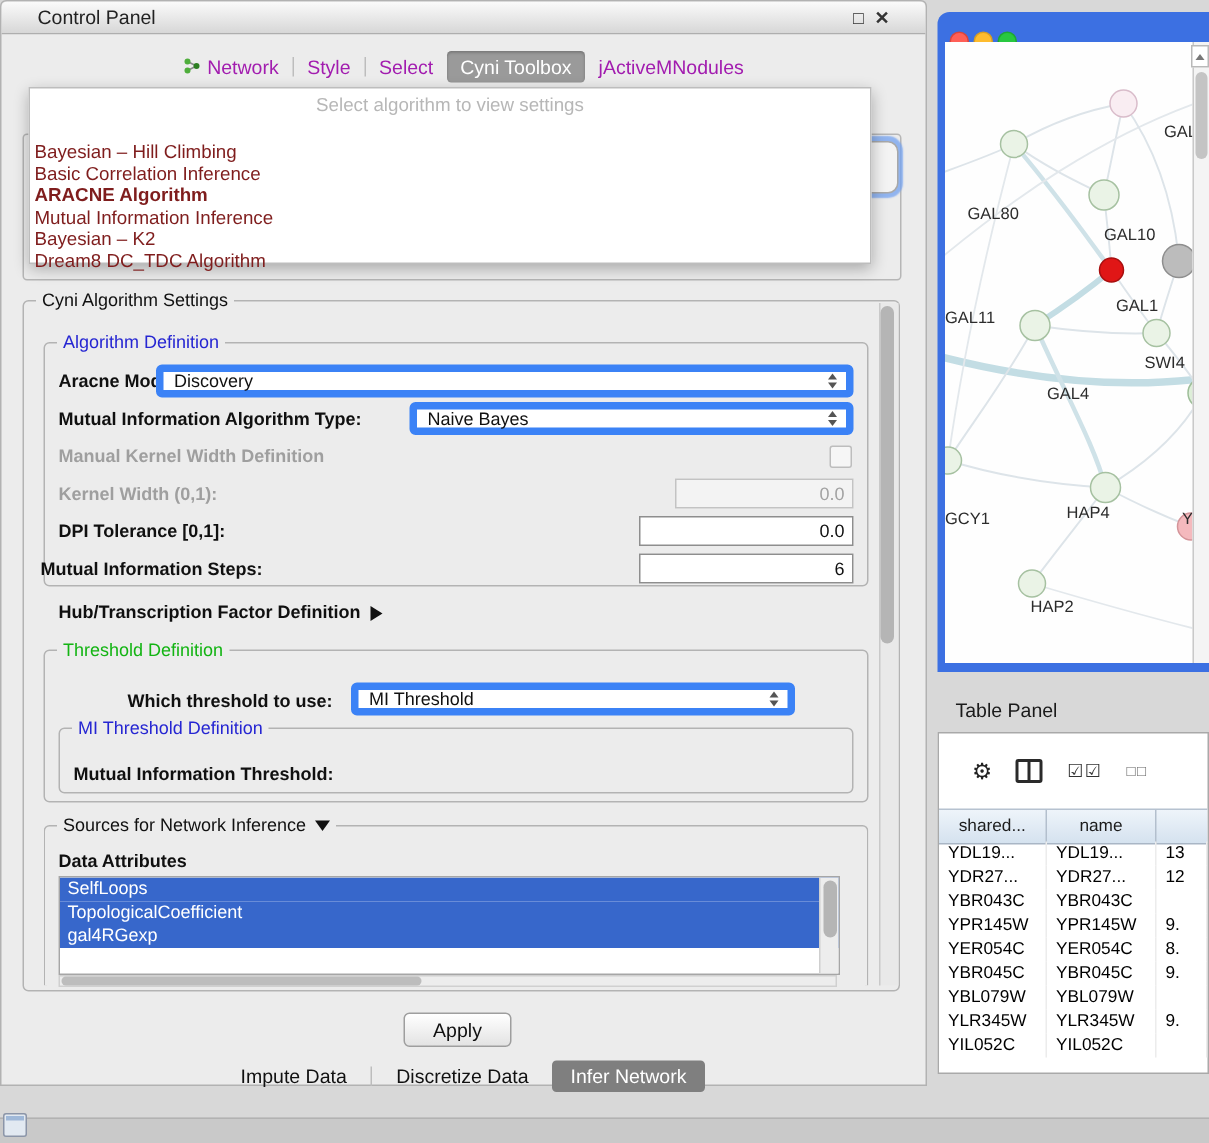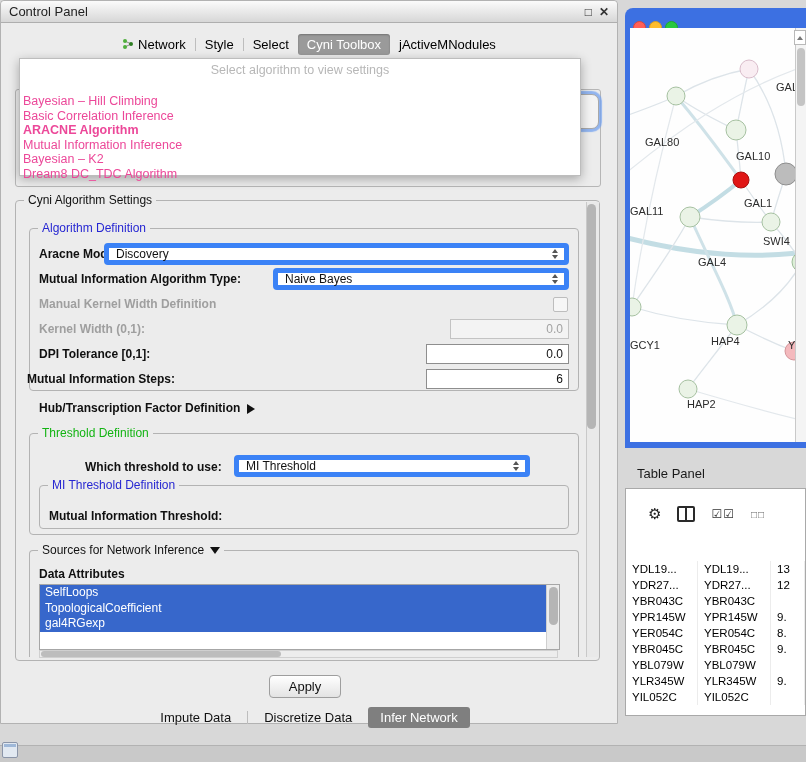--- a/index.html
+++ b/index.html
@@ -2,36 +2,36 @@
 <html><head>
 <meta charset="utf-8">
 <style>
   html,body{margin:0;padding:0}
   body{width:806px;height:762px;position:relative;overflow:hidden;background:#d8d8d8;
        font-family:"Liberation Sans",sans-serif;font-size:12px;color:#111;}
   .abs{position:absolute}
   
   #cpanel{left:0;top:8;width:616px;height:722px;background:#ececec;border:1px solid #b2b2b2;border-radius:4px 4px 0 0}
   #cp-titlebar{left:0;top:0;width:100%;height:22px;background:linear-gradient(#fbfbfb,#d7d7d7);
-               border-bottom:1px solid #aeaeae;display:flex;align-items:center;padding:0 8px;box-sizing:border-box;border-radius:4px 4px 0 0}
+               border-bottom:1px solid #aeaeae;display:flex;align-items:center;padding:0 24px;box-sizing:border-box;border-radius:4px 4px 0 0}
   #cp-title{font-size:13px;color:#222}
   .winbtns{margin-left:auto;display:flex;gap:7px;align-items:center}
   .winbtns span{font-size:12px;color:#333;cursor:default}
   .winbtns .x{font-weight:bold}
   
   #tabs{left:0;top:31px;width:100%;height:24px;display:flex;align-items:center;justify-content:center}
-  .tab{font-size:13px;color:#000000;padding:3px 9px;white-space:nowrap;display:flex;align-items:center;gap:4px}
+  .tab{font-size:13px;color:#a21caf;padding:3px 9px;white-space:nowrap;display:flex;align-items:center;gap:4px}
   .tab.active{background:#9a9a9a;color:#fff;border-radius:3px;box-shadow:inset 0 1px 2px rgba(0,0,0,.25)}
   .tsep{width:1px;height:13px;background:#bdbdbd}
   
   #popup{left:18px;top:57px;width:560px;height:116px;background:#fff;border:1px solid #bdbdbd;
          box-shadow:0 3px 10px rgba(0,0,0,.3);z-index:60}
   #popup .ph{position:absolute;top:4px;left:0;right:0;text-align:center;color:#b7b7b7;font-size:12.5px}
   #popt{position:absolute;top:35px;left:2px;right:2px}
-  .opt{height:14.5px;line-height:14.5px;font-size:12.5px;color:#ec4899;padding-left:1px;white-space:nowrap}
+  .opt{height:14.5px;line-height:14.5px;font-size:12.5px;color:#7f1d1d;padding-left:1px;white-space:nowrap}
   .opt.sel{font-weight:bold}
   
   #hidgrp{left:14px;top:88px;width:584px;height:96px;border:1px solid #b6b6b6;border-radius:3px;z-index:5}
   #focusbtn{left:560px;top:93px;width:36px;height:33px;background:#f3f3f3;border:1px solid #a8a8a8;
             border-radius:7px;box-shadow:0 0 1px 3px rgba(115,162,240,.75);z-index:40}
   
   .grp{position:absolute;border:1px solid #b3b3b3;border-radius:4px}
   .gt{position:absolute;top:-8px;left:8px;background:#ececec;padding:0 4px;font-size:12px;white-space:nowrap}
   .gt.blue{color:#2626d2}
   .gt.green{color:#13b413}
@@ -298,20 +298,25 @@
 <div class="abs" id="netth"></div>
 
 <span class="abs" id="tp-title">Table Panel</span>
 <div class="abs" id="tpanel">
   <div id="tp-toolbar">
     <span class="ticon">⚙</span>
     <span id="colicon"></span>
     <span class="tickicon">☑☑</span>
     <span class="sqicon">□□</span>
   </div>
+  <div id="thead">
+    <span class="hcell w0">shared...</span>
+    <span class="hcell w1">name</span>
+    <span class="hcell w2" style="border-right:none"></span>
+  </div>
   <div id="tbody">
       <div class="trow">
         <div class="tcell w0">YDL19...</div>
         <div class="tcell w1">YDL19...</div>
         <div class="tcell w2">13</div>
       </div>
       <div class="trow">
         <div class="tcell w0">YDR27...</div>
         <div class="tcell w1">YDR27...</div>
         <div class="tcell w2">12</div>

